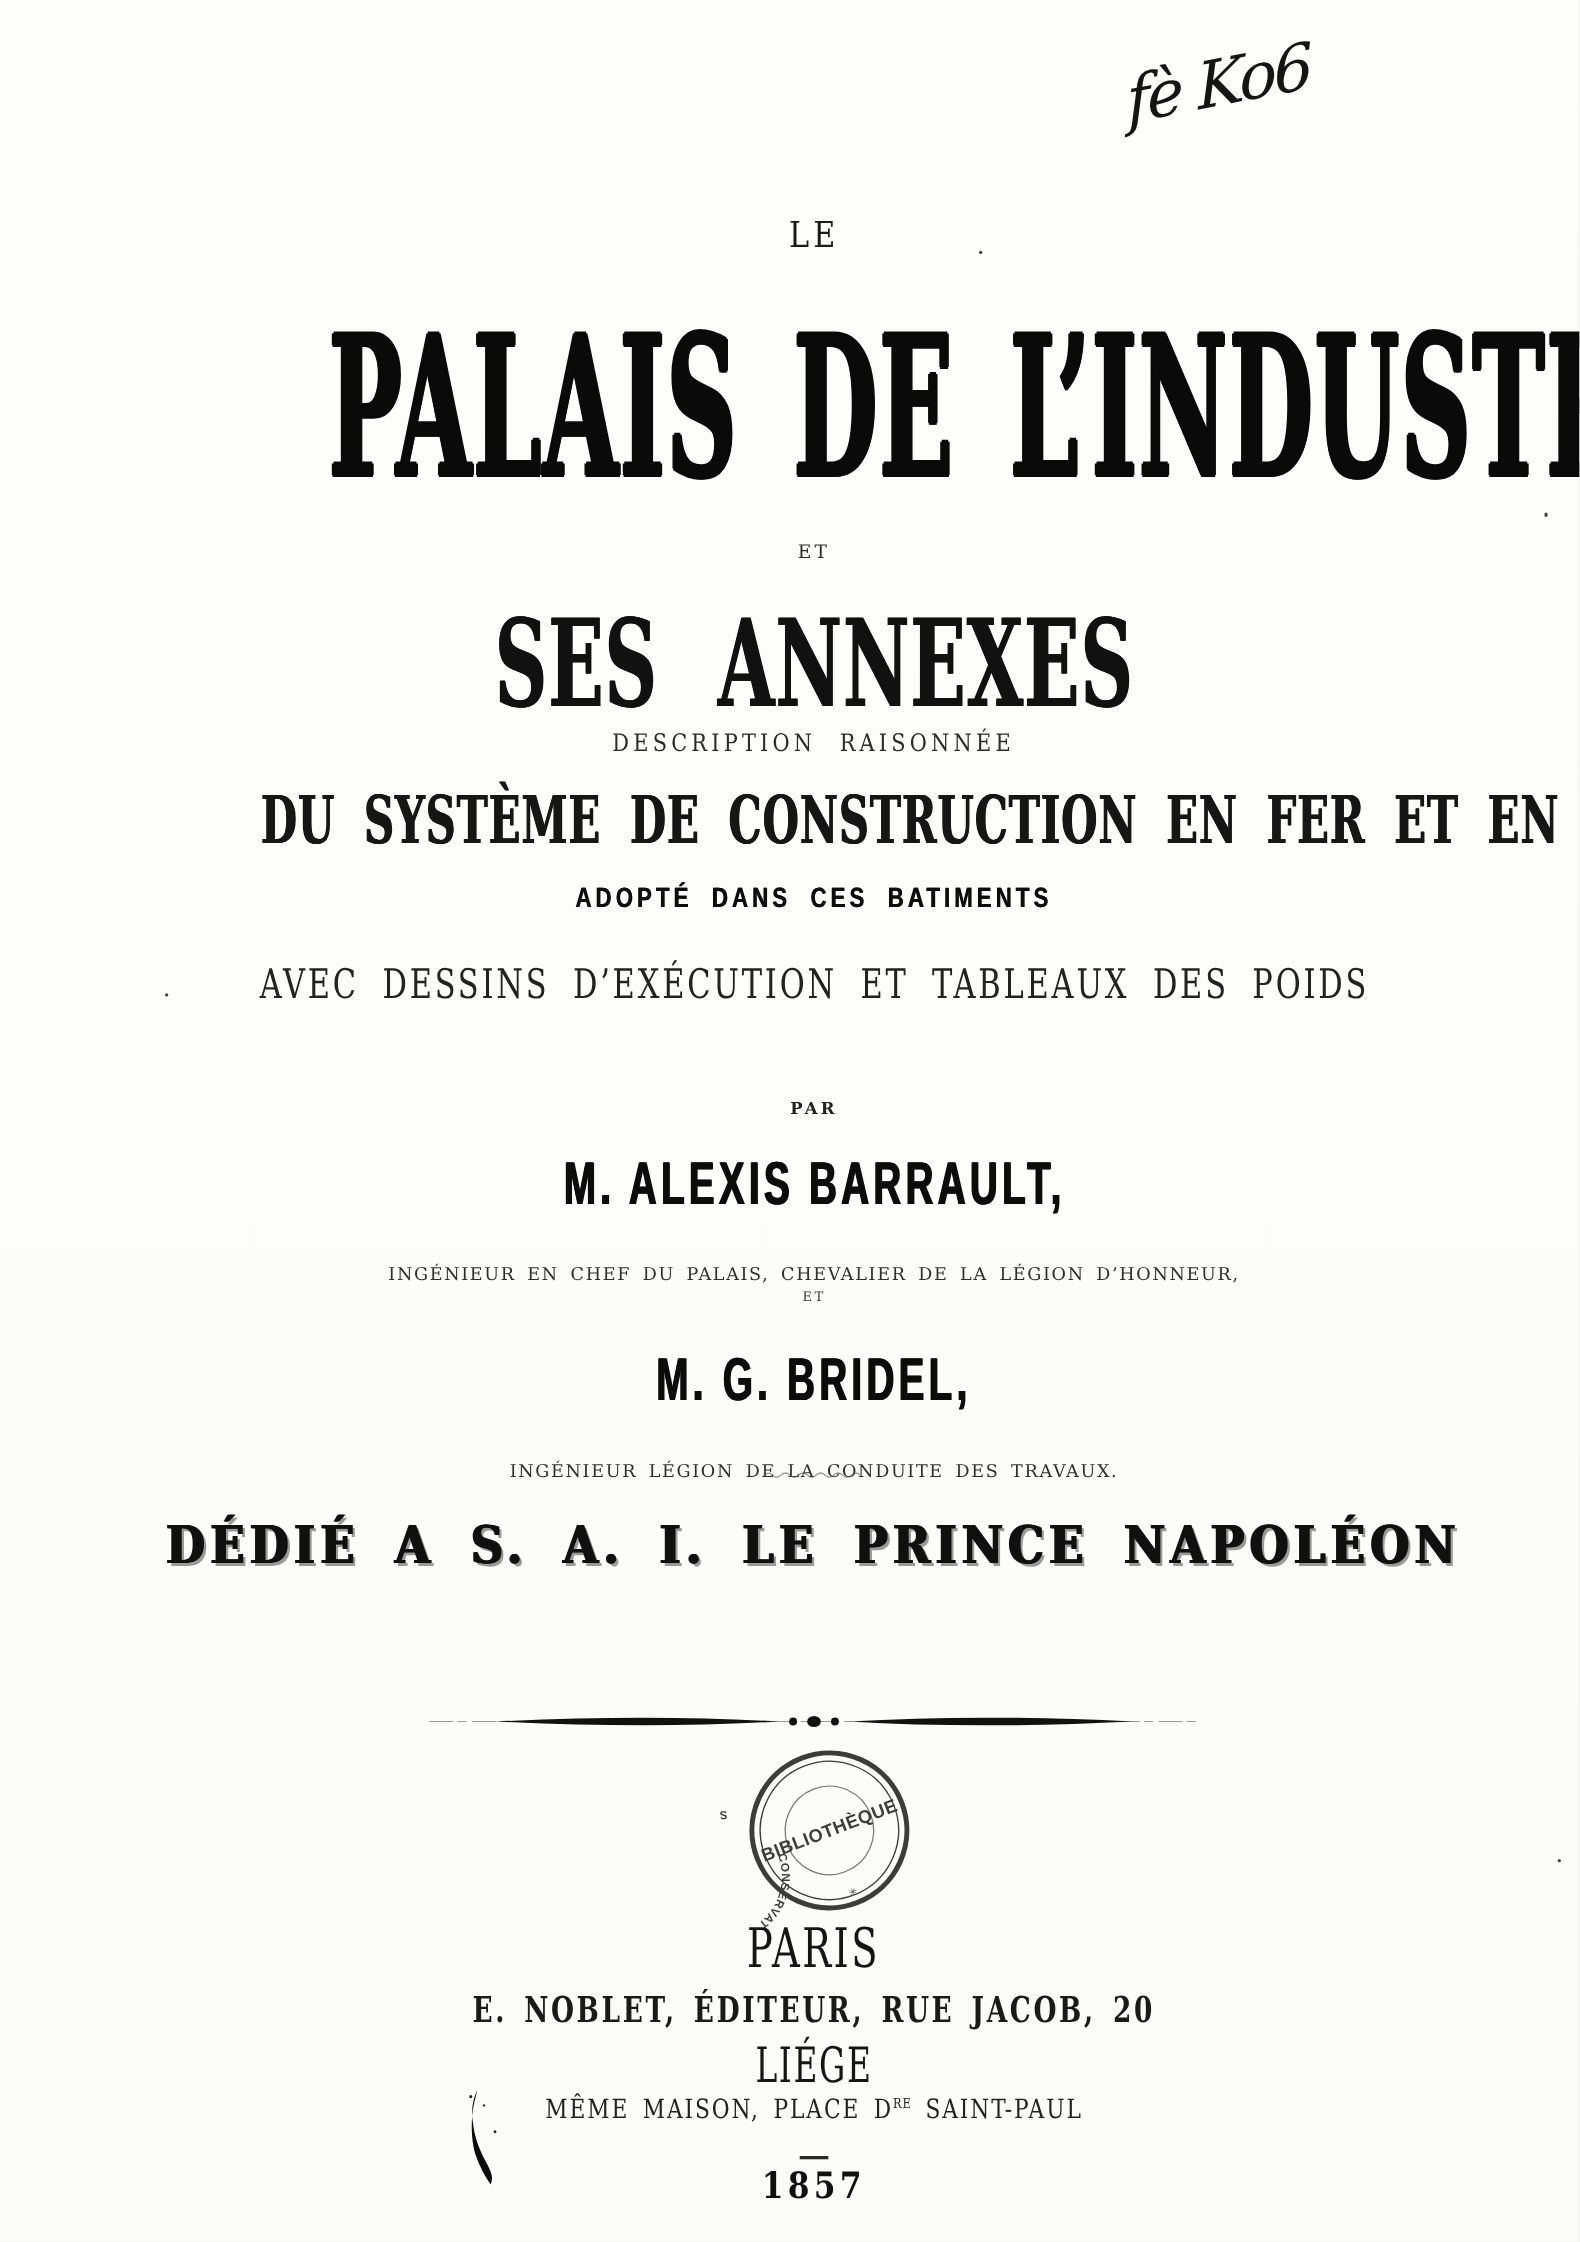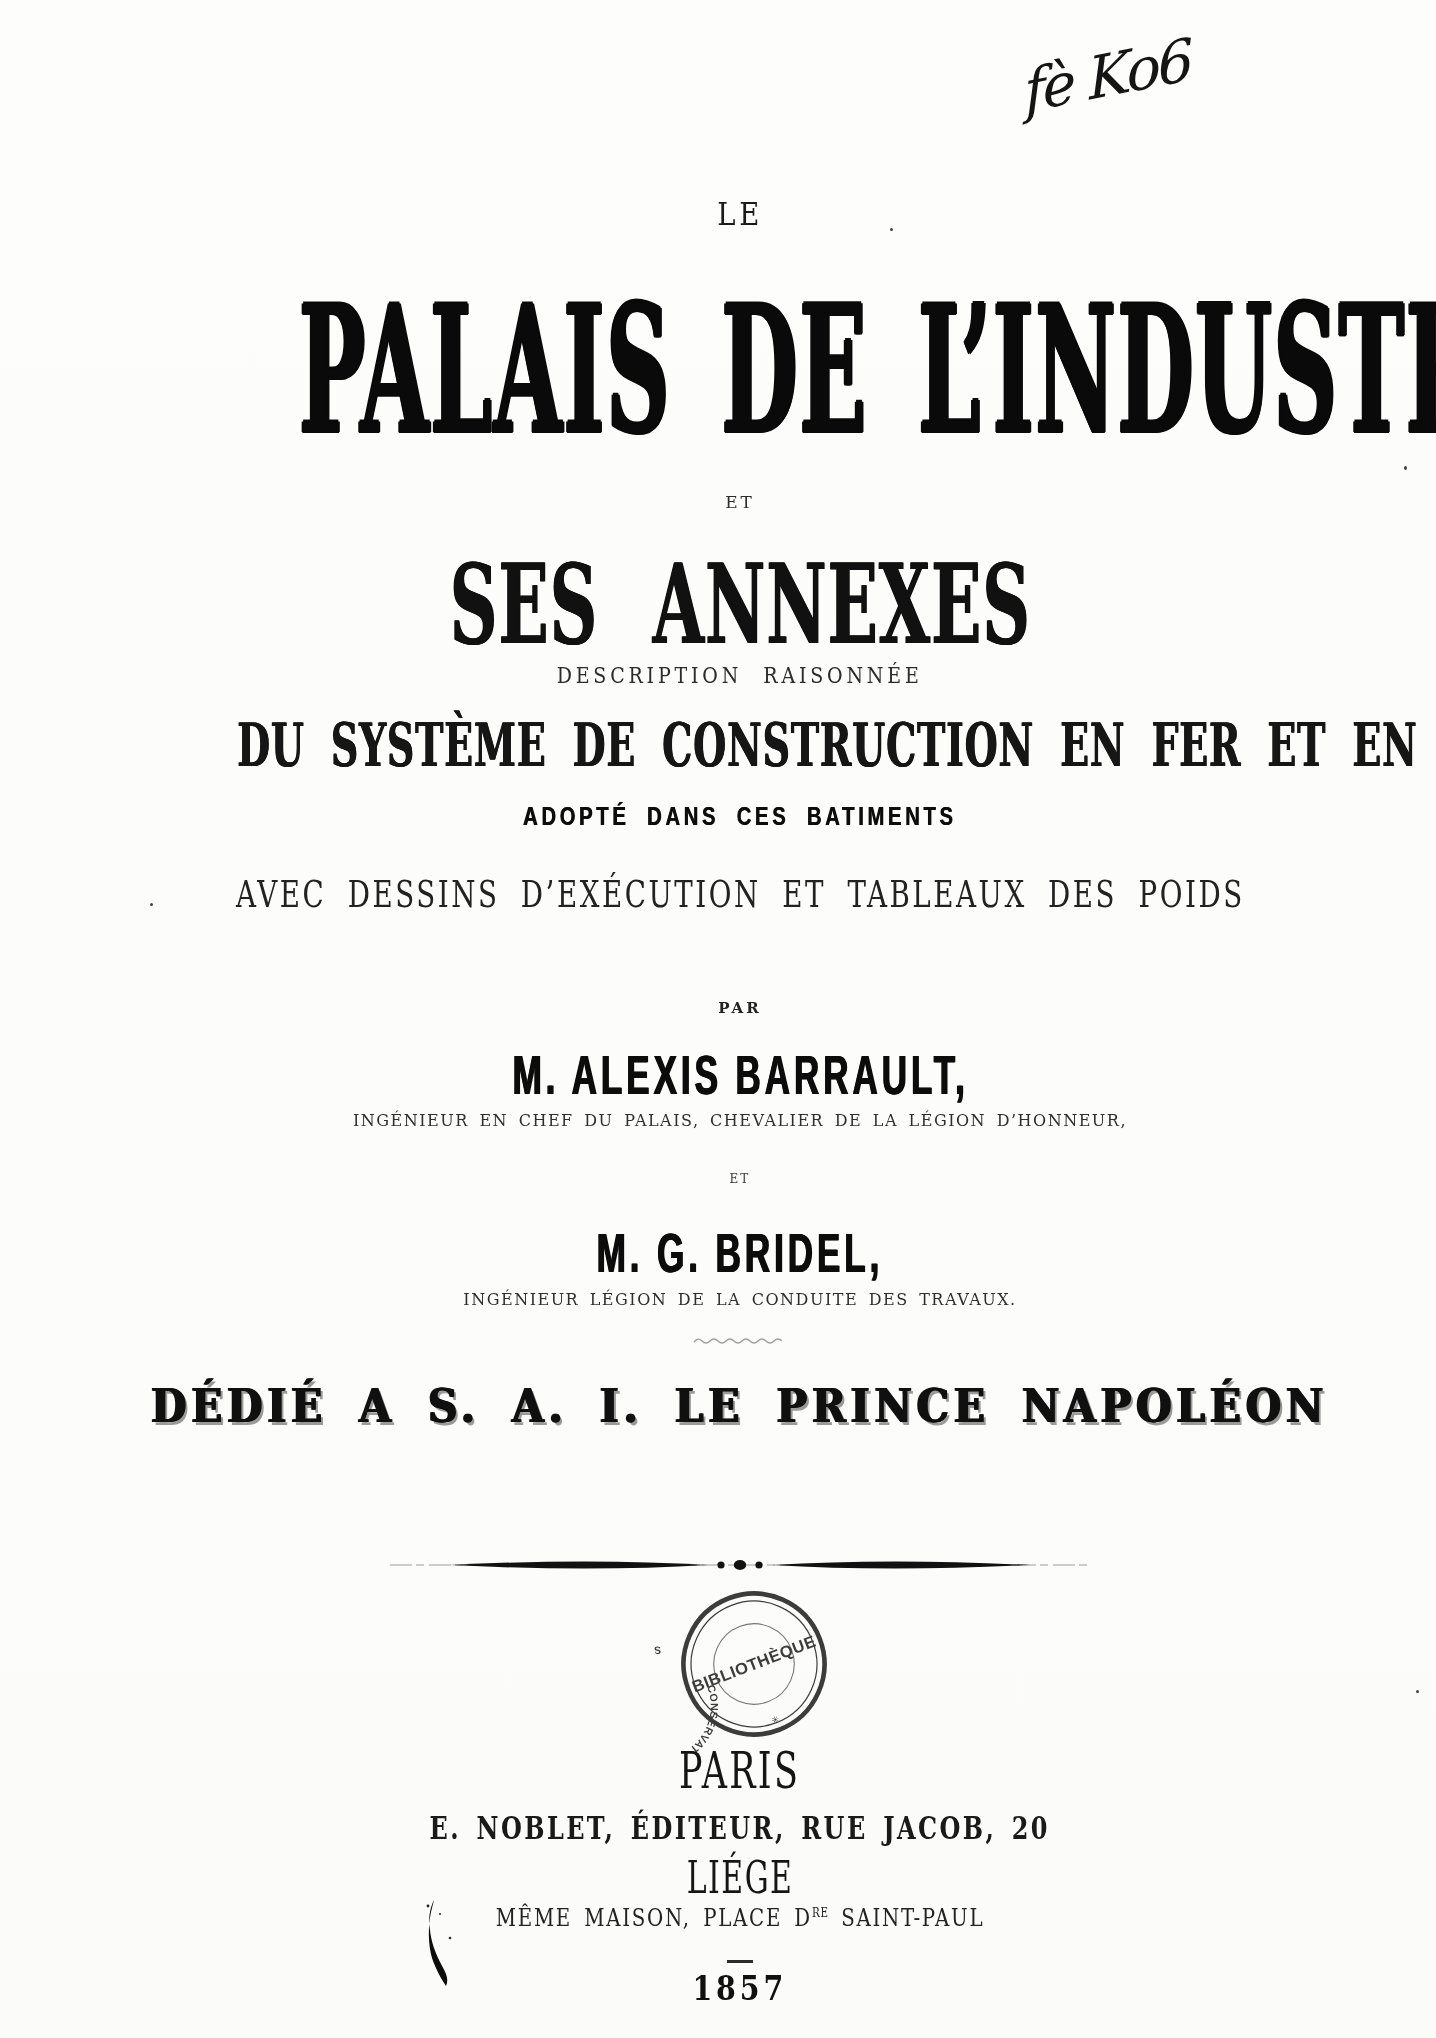--- a/index.html
+++ b/index.html
@@ -44,21 +44,21 @@
     font-size:22px;font-weight:bold;letter-spacing:4px;word-spacing:9px;
     transform:scale(.92,1.15);color:#0d0d0d;text-shadow:.6px 0 #0d0d0d;
   }
   .avec{font-size:33px;letter-spacing:3px;word-spacing:12px;transform:scale(.84,1.12);color:#222;}
   .par{font-size:15px;font-weight:bold;letter-spacing:3px;color:#222;}
   .author{
     font-family:"Liberation Sans","DejaVu Sans",sans-serif;
     font-size:45px;font-weight:bold;letter-spacing:5px;
     transform:scale(.78,1.22);color:#0c0c0c;text-shadow:1px 0 #0c0c0c,-0.5px 0 #0c0c0c;
   }
-  .role{font-size:16px;letter-spacing:1.5px;word-spacing:4px;color:#2e2e2e;}
+  .role{font-size:16px;letter-spacing:1.5px;word-spacing:4px;color:#2e2e2e;margin-top:38px;}
   .et-xs{font-size:12px;letter-spacing:2px;color:#3a3a3a;}
   .dedie{
     font-size:43px;font-weight:bold;letter-spacing:5px;word-spacing:14px;
     transform:scale(.95,1.1);color:#101010;
     text-shadow:3px 3px 0 rgba(20,20,20,.42),1px 0 #101010,-1px 0 #101010;
   }
   .paris{font-size:46px;letter-spacing:3px;transform:scale(.76,1.08);color:#151515;}
   .noblet{font-size:30px;font-weight:bold;letter-spacing:3px;word-spacing:6px;transform:scale(.80,1.08);color:#1a1a1a;}
   .liege{font-size:41px;letter-spacing:2px;transform:scale(.73,1.08);color:#151515;}
   .meme{font-size:23px;letter-spacing:2px;word-spacing:5px;transform:scale(.86,1.05);color:#222;}

